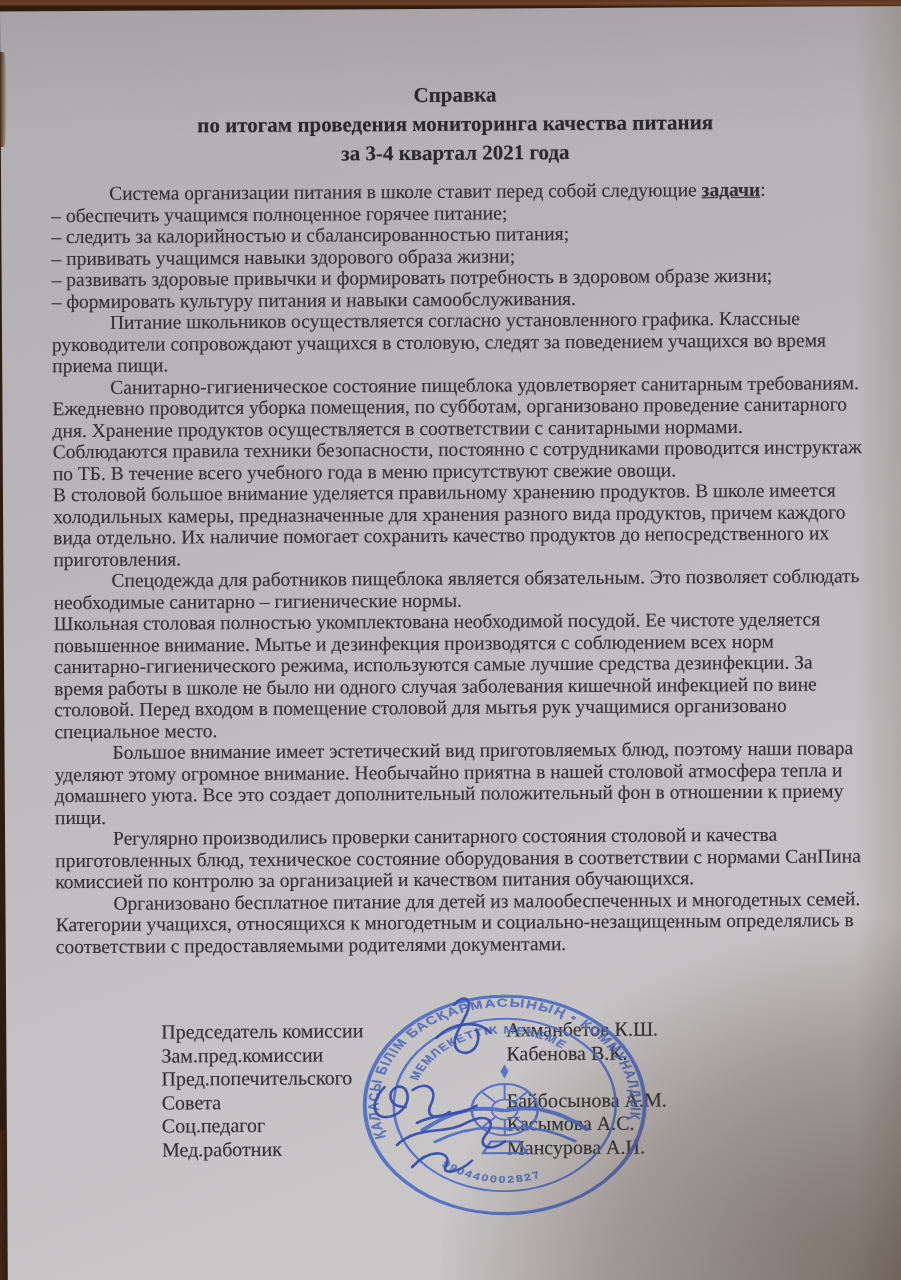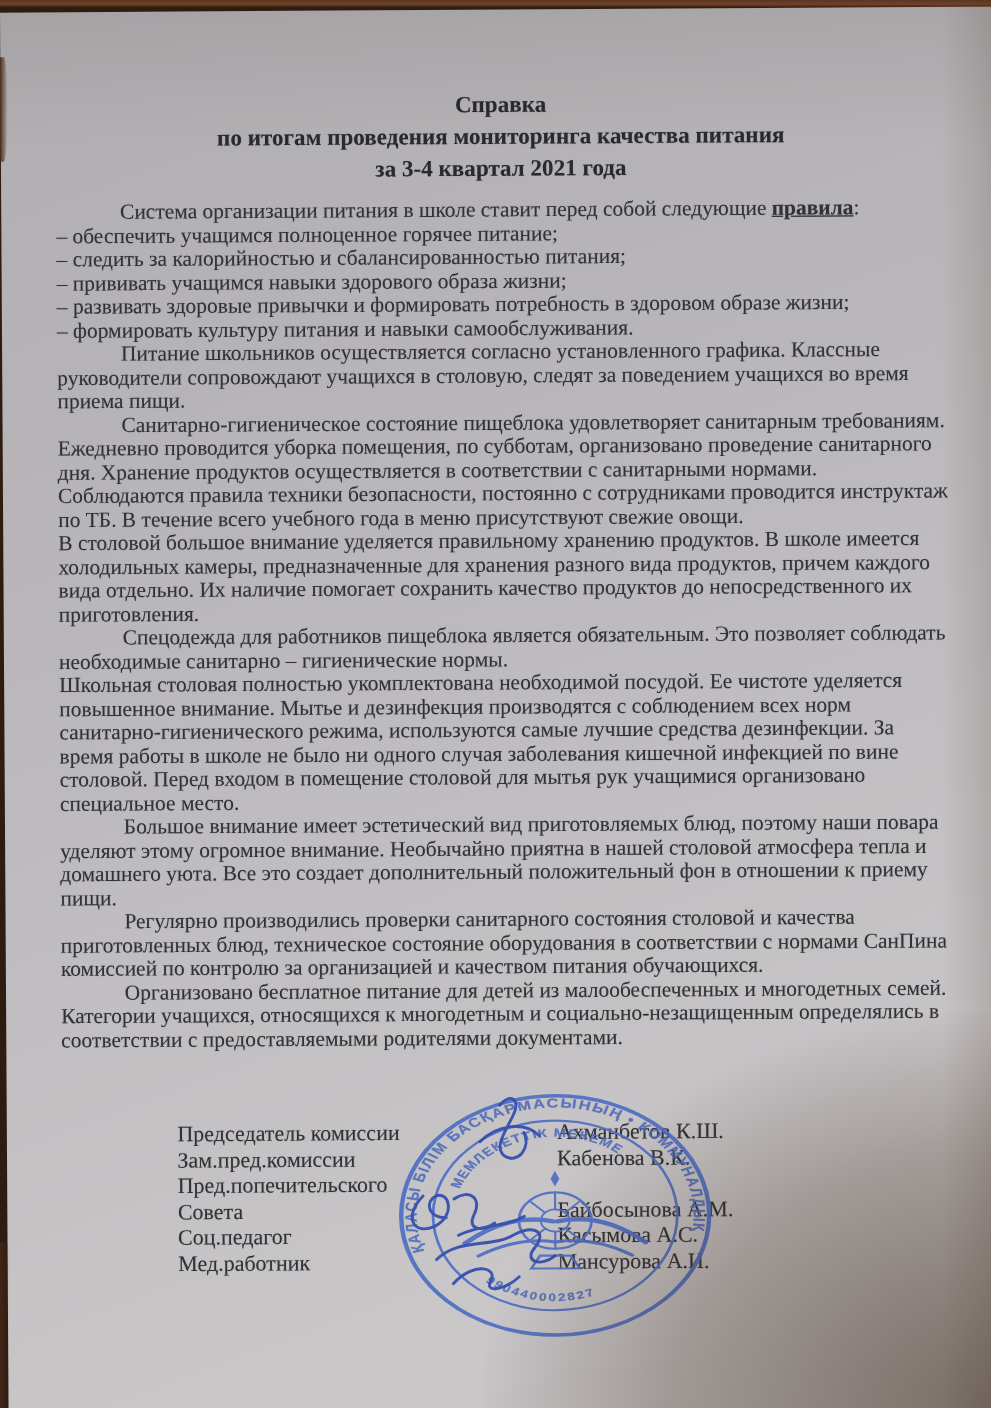--- a/index.html
+++ b/index.html
@@ -73,21 +73,21 @@
 <div class="photo">
   <div class="sheet">
     <div class="content">
 
       <div class="title-block">
         <div>Справка</div>
         <div>по итогам проведения мониторинга качества питания</div>
         <div>за 3-4 квартал 2021 года</div>
       </div>
 
-      <div class="intro"><span>Система организации питания в школе ставит перед собой следующие </span><span class="task-word">правила</span><span>:</span></div>
+      <div class="intro"><span>Система организации питания в школе ставит перед собой следующие </span><span class="task-word">задачи</span><span>:</span></div>
 
       <div>
 
       <div class="task-line">– обеспечить учащимся полноценное горячее питание;</div>
           <div class="task-line">– следить за калорийностью и сбалансированностью питания;</div>
           <div class="task-line">– прививать учащимся навыки здорового образа жизни;</div>
           <div class="task-line">– развивать здоровые привычки и формировать потребность в здоровом образе жизни;</div>
           <div class="task-line">– формировать культуру питания и навыки самообслуживания.</div>
         </div>
 

